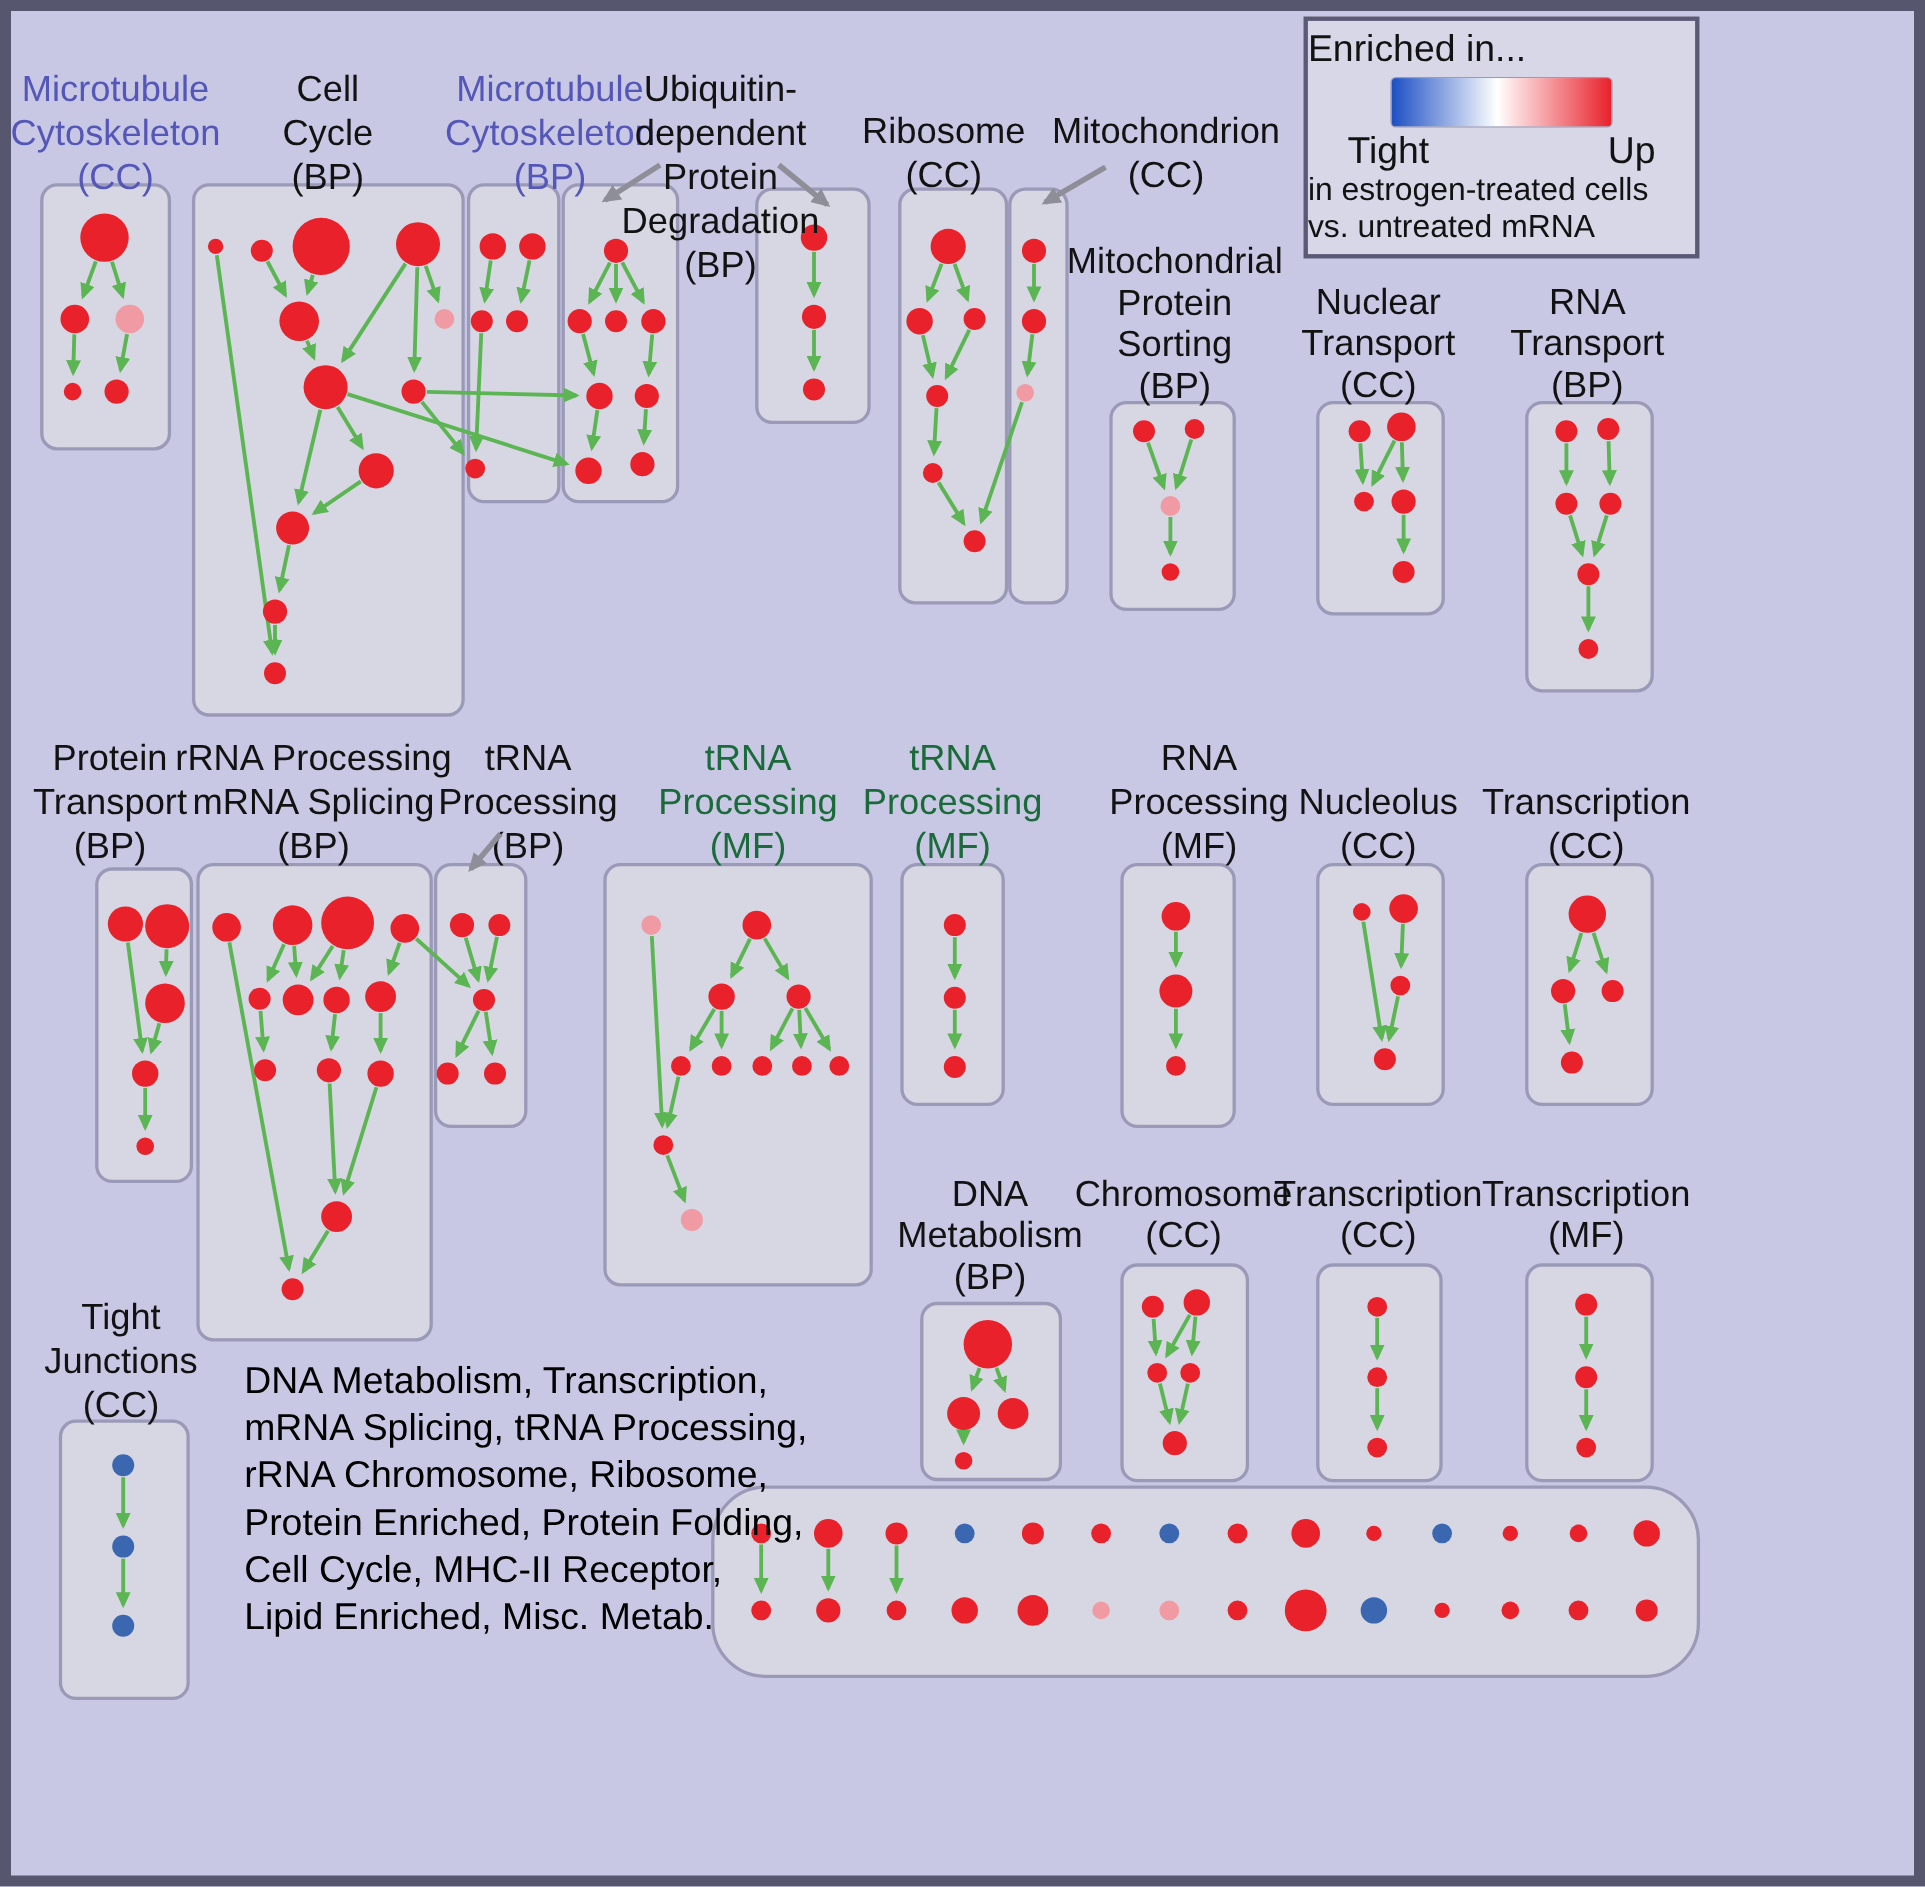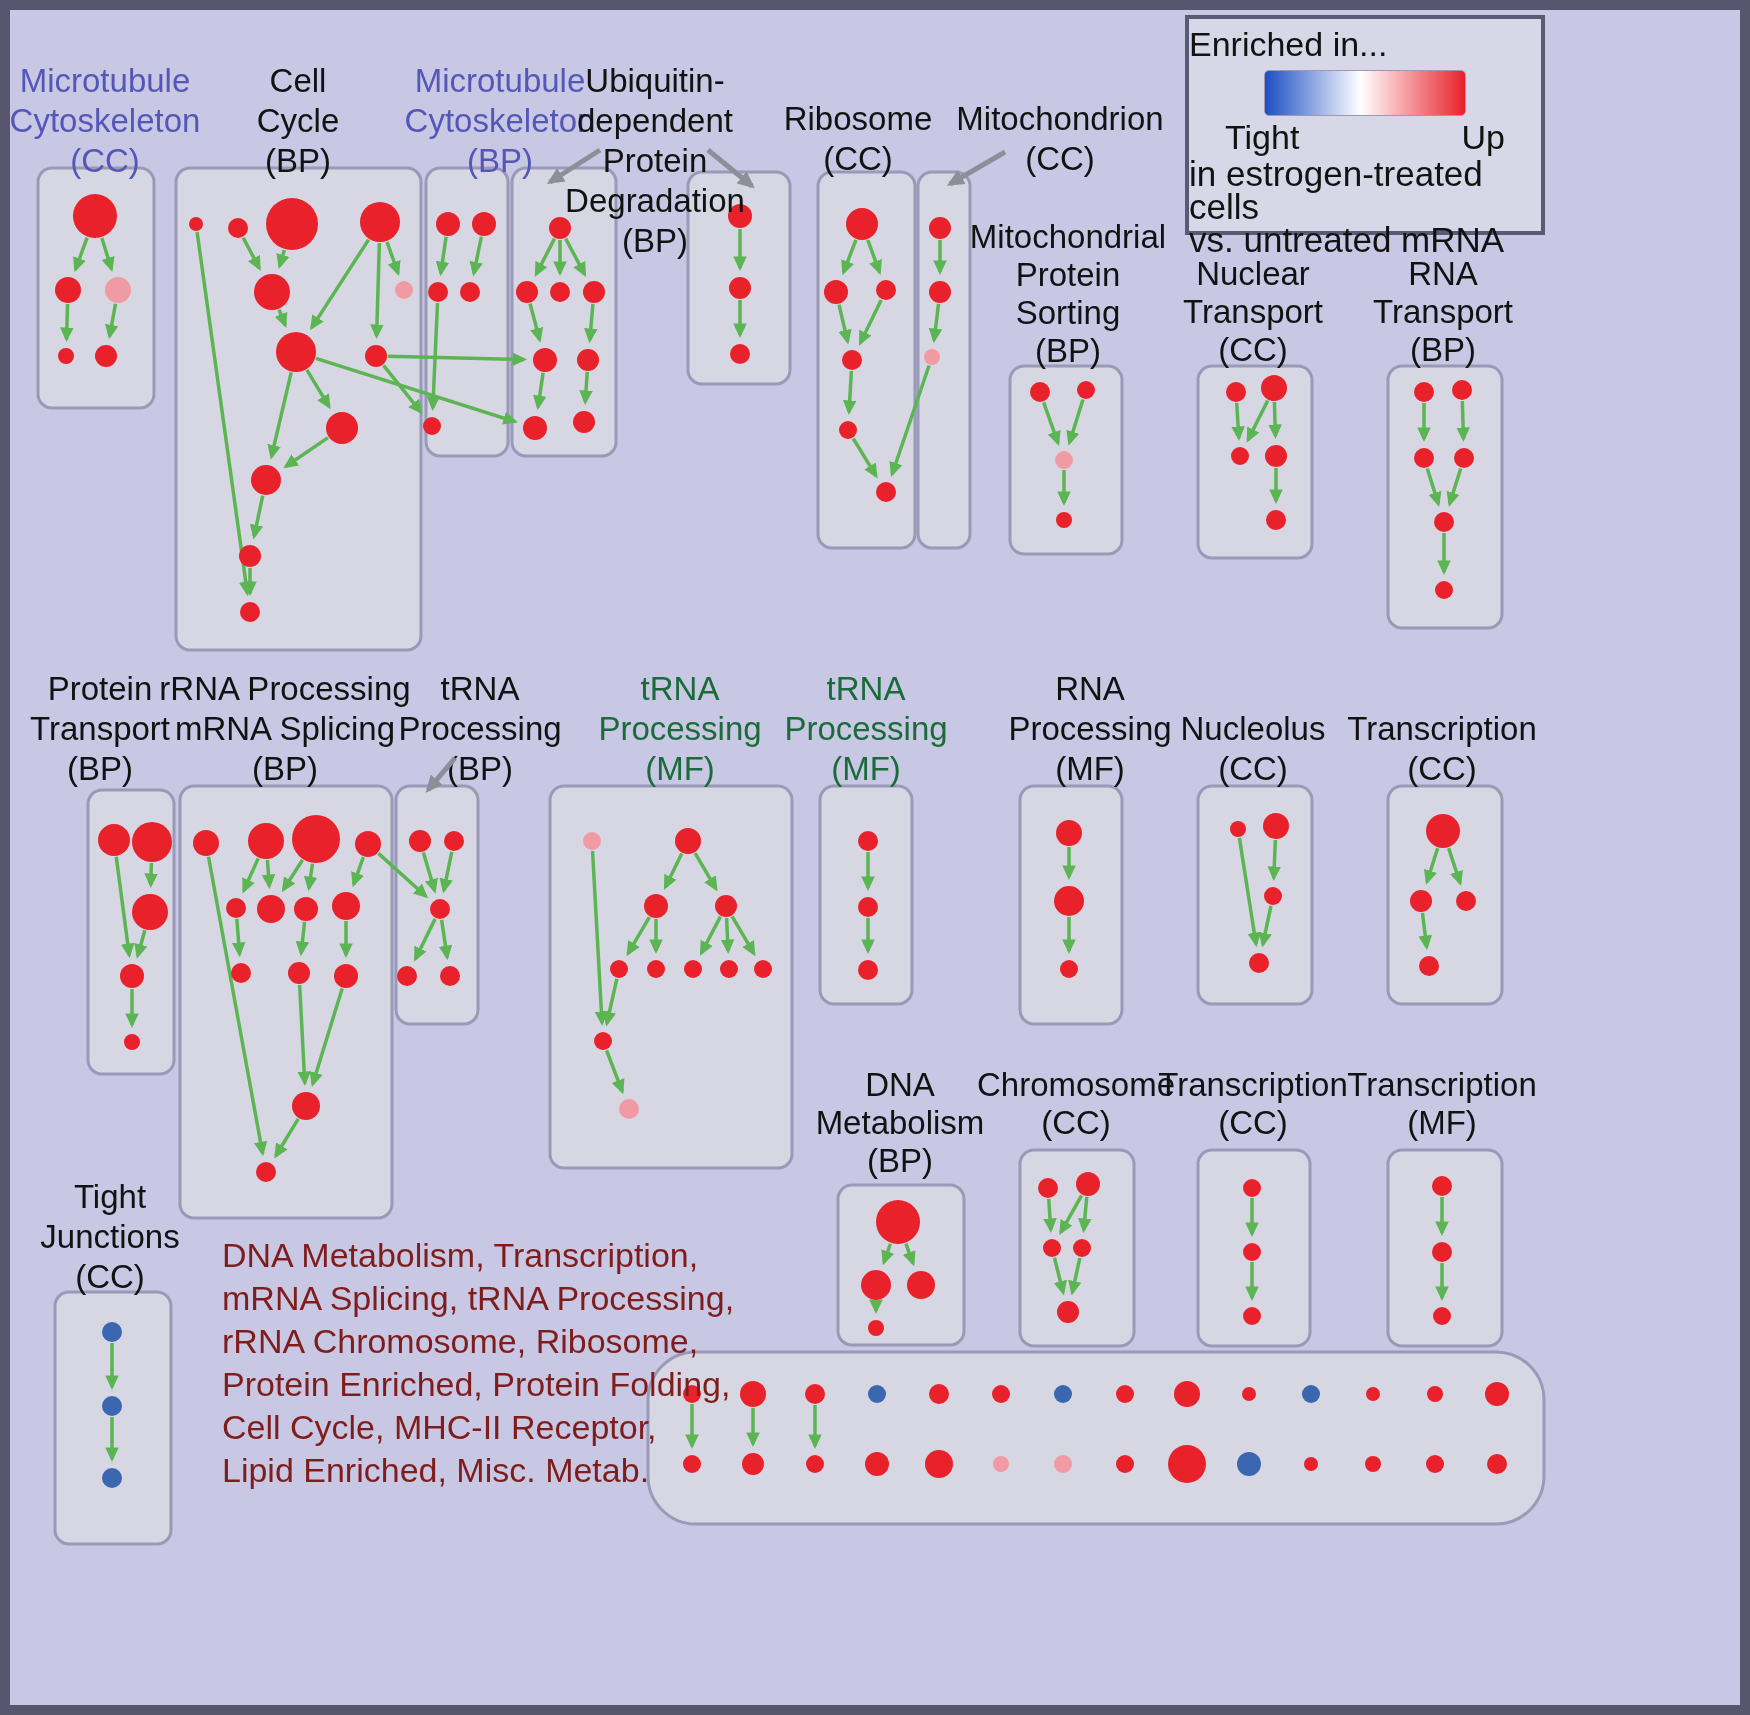--- a/index.html
+++ b/index.html
@@ -4,22 +4,22 @@
 <style>
   html,body{margin:0;padding:0;background:#c8c8e4;}
   .stage{position:relative;width:1750px;height:1715px;font-family:"Liberation Sans",sans-serif;overflow:hidden;}
   #diagram{position:absolute;left:0;top:0;}
   #diagram text{font-family:"Liberation Sans",sans-serif;}
   .legend{position:absolute;left:1185px;top:15px;width:360px;height:220px;box-sizing:border-box;
           background:#d7d7e7;border:4px solid #5a5a74;text-align:left;color:#121212;z-index:5;}
   .legend-title{font-size:34px;margin-top:6px;}
   .legend-bar{width:200px;height:44px;margin:6px auto 0;border-radius:5px;border:1px solid #9a9ab4;}
   .legend-updown{display:flex;justify-content:space-between;width:280px;margin:2px auto 0;font-size:34px;}
-  .legend-context{font-size:35px;line-height:33px;}
-  .misc-text{position:absolute;left:222px;top:1234px;font-size:34px;line-height:43px;color:#7f1d1d;z-index:5;}
+  .legend-context{font-size:29px;line-height:33px;}
+  .misc-text{position:absolute;left:222px;top:1234px;font-size:34px;line-height:43px;color:#000000;z-index:5;}
 </style>
 </head>
 <body>
 
 <div class="stage">
 
   <svg id="diagram" width="1750" height="1715" viewBox="0 0 1750 1715">
     <defs>
       <marker id="arrow-green" viewBox="0 0 10 10" refX="7.5" refY="5" markerWidth="4.4" markerHeight="4.4" orient="auto">
         <path id="arrow-green-path" d="M0,0.6 L9.5,5 L0,9.4 z" fill="#5cb553"></path>

